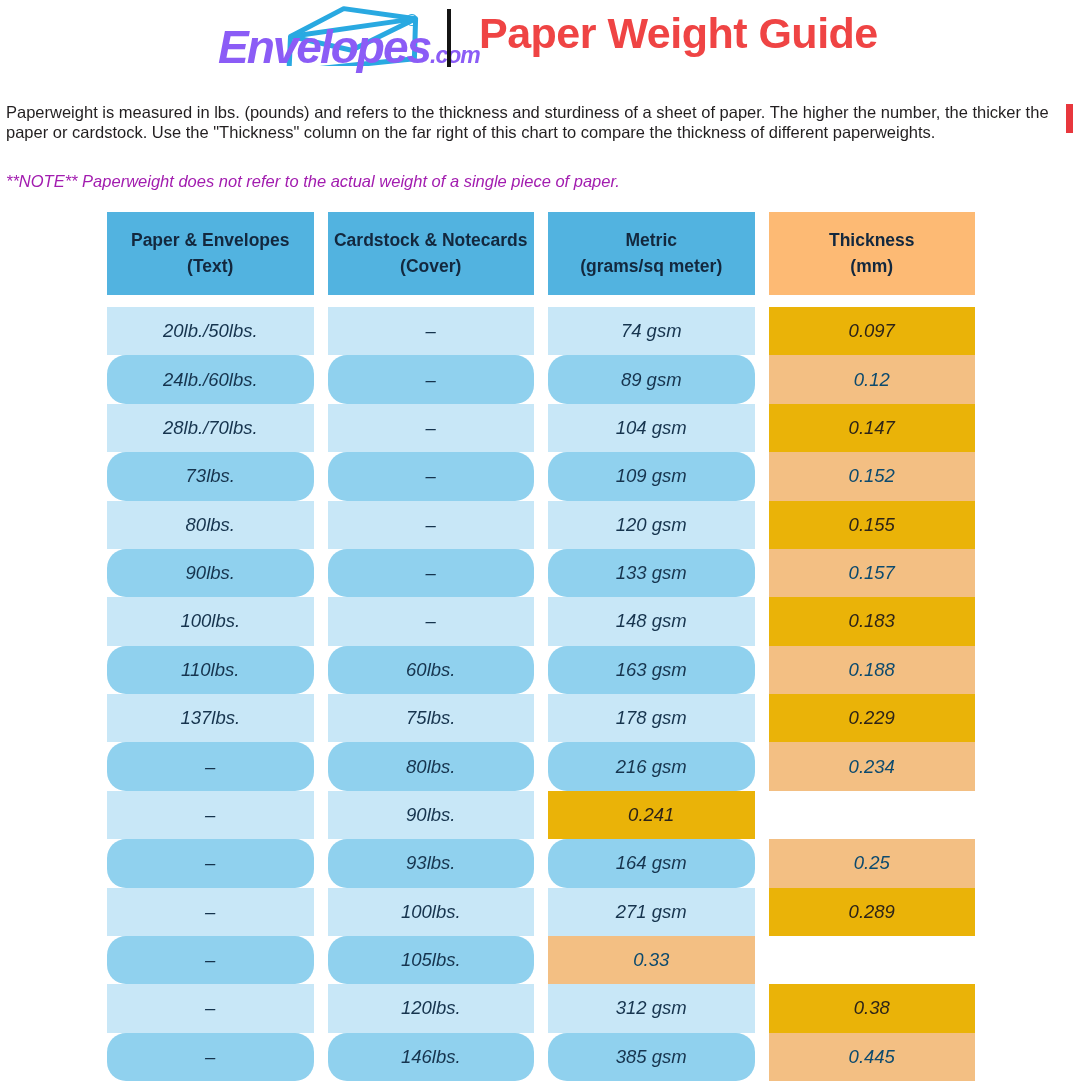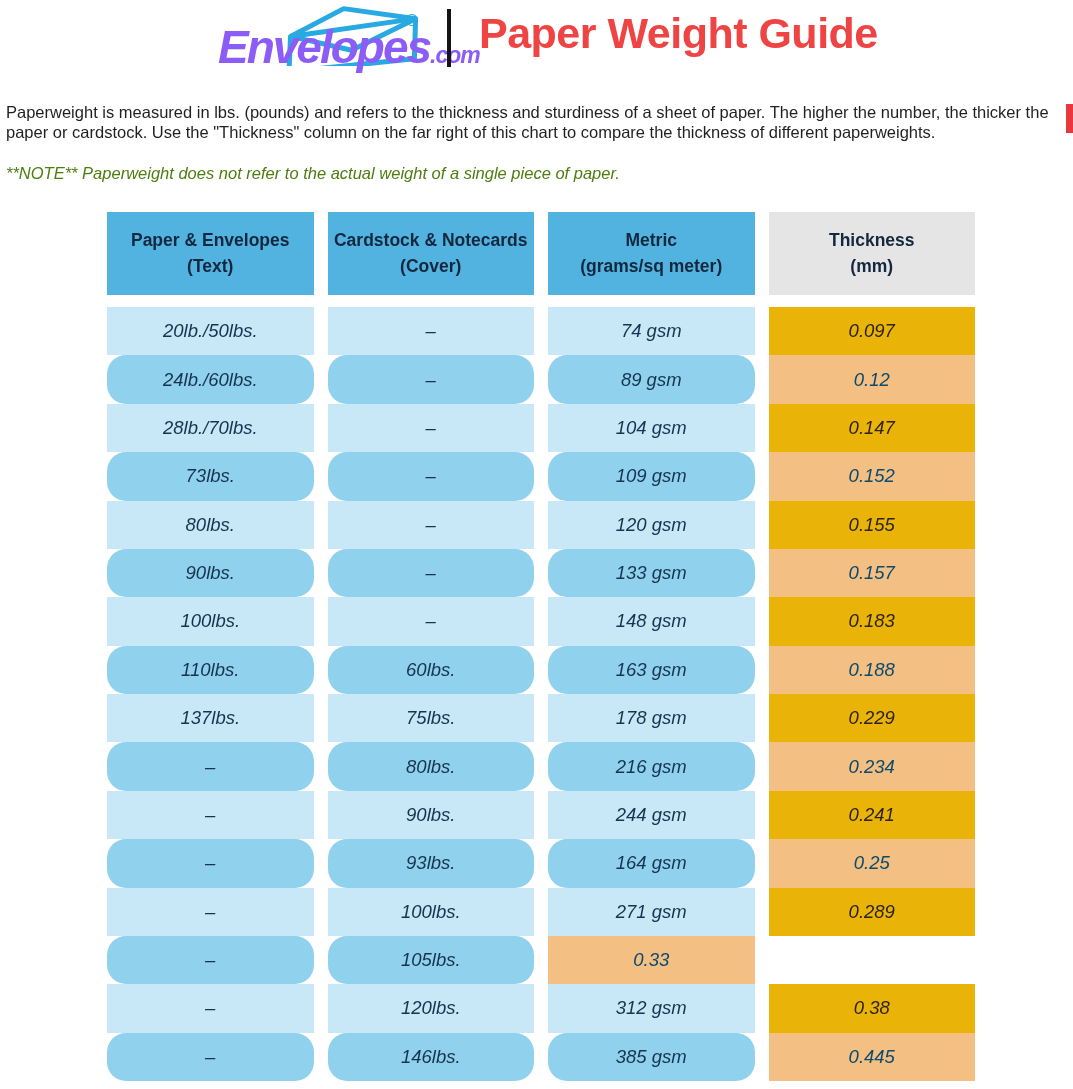--- a/index.html
+++ b/index.html
@@ -32,38 +32,38 @@
     font-size:43px; font-weight:bold; color:#ef4444;
     letter-spacing:-0.5px; white-space:nowrap;
   }
 
   
   .intro {
     position:absolute; left:6px; top:94px; width:1062px;
     font-size:16.5px; line-height:1.23; color:#221F20;margin-top:8px;
   }
   .note {
-    position:absolute; left:6px; top:147px; width:1000px;
-    font-size:16.5px; font-style:italic; color:#4d7c0f;
+    position:absolute; left:6px; top:155px; width:1000px;
+    font-size:16.5px; font-style:italic; color:#a21caf;
   }
   .red-mark { position:absolute; right:0; top:104px; width:7px; height:29px; background:#E8373D; }
 
   
   .weight-table { position:absolute; left:107px; top:212px; width:868px; }
   .thead {
     display:grid; grid-template-columns:1fr 1fr 1fr 1fr; column-gap:14px;
     height:83px; margin-bottom:12px;
   }
   .th {
     display:flex; flex-direction:column; justify-content:center;
     text-align:center; font-weight:bold; font-size:17.5px;
     color:#13283E; line-height:1.45;
   }
   .th.blue   { background:#52B3E0; }
-  .th.orange { background:#e5e5e5; }
+  .th.orange { background:#fdba74; }
 
   .tbody { display:flex; flex-direction:column; height:774px; }
   .row { flex:1; display:grid; grid-template-columns:1fr 1fr 1fr 1fr; column-gap:14px; }
   .cell {
     display:flex; align-items:center; justify-content:center;
     font-style:italic; font-size:18.5px; color:#16344E;
   }
   .row.light .cell.blue   { background:#C8E7F7; }
   .row.dark  .cell.blue   { background:#90D1EE;border-radius:19px; }
   .row.light .cell.orange { background:#eab308; color:#2E2418; }
@@ -168,21 +168,20 @@
       </div>
       <div class="row dark">
         <div class="cell blue">–</div>
         <div class="cell blue">80lbs.</div>
         <div class="cell blue">216 gsm</div>
         <div class="cell orange">0.234</div>
       </div>
       <div class="row light">
         <div class="cell blue">–</div>
         <div class="cell blue">90lbs.</div>
-        <div class="cell blue">244 gsm</div>
         <div class="cell orange">0.241</div>
       </div>
       <div class="row dark">
         <div class="cell blue">–</div>
         <div class="cell blue">93lbs.</div>
         <div class="cell blue">164 gsm</div>
         <div class="cell orange">0.25</div>
       </div>
       <div class="row light">
         <div class="cell blue">–</div>

